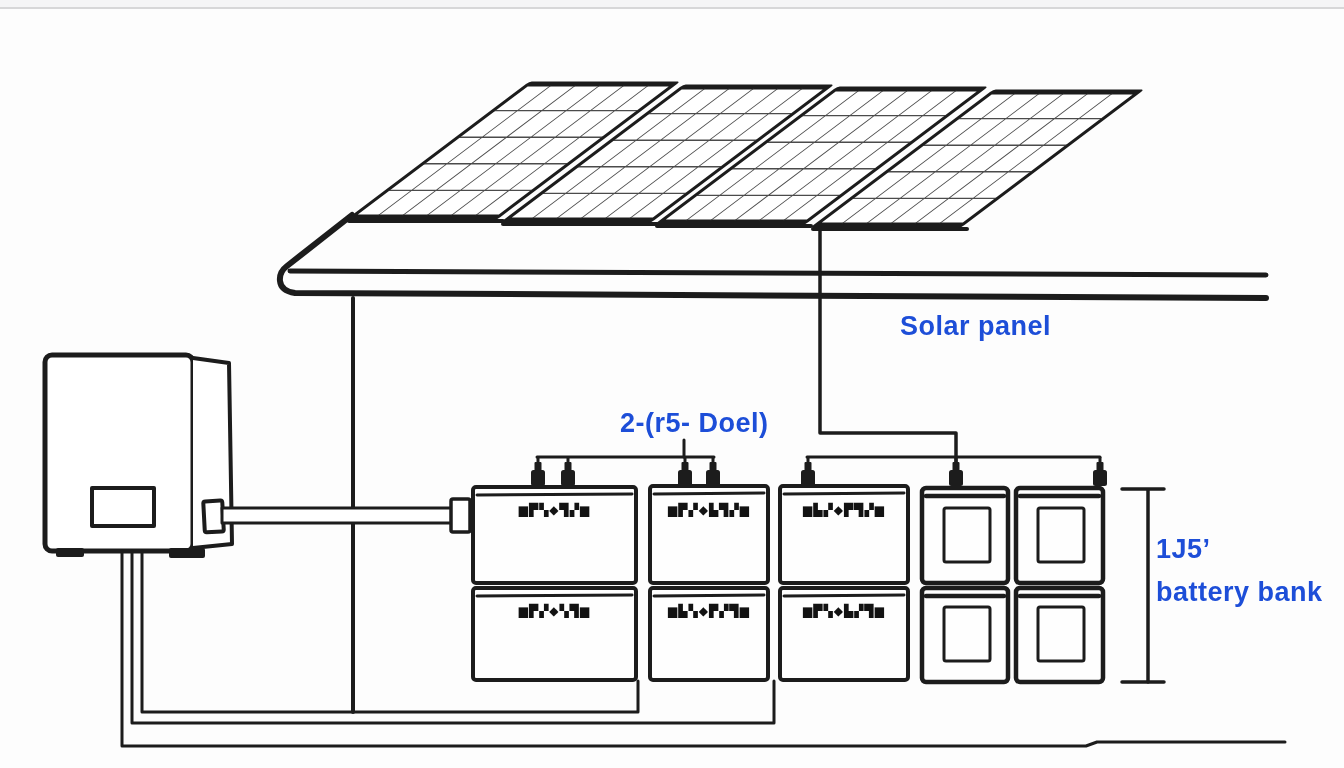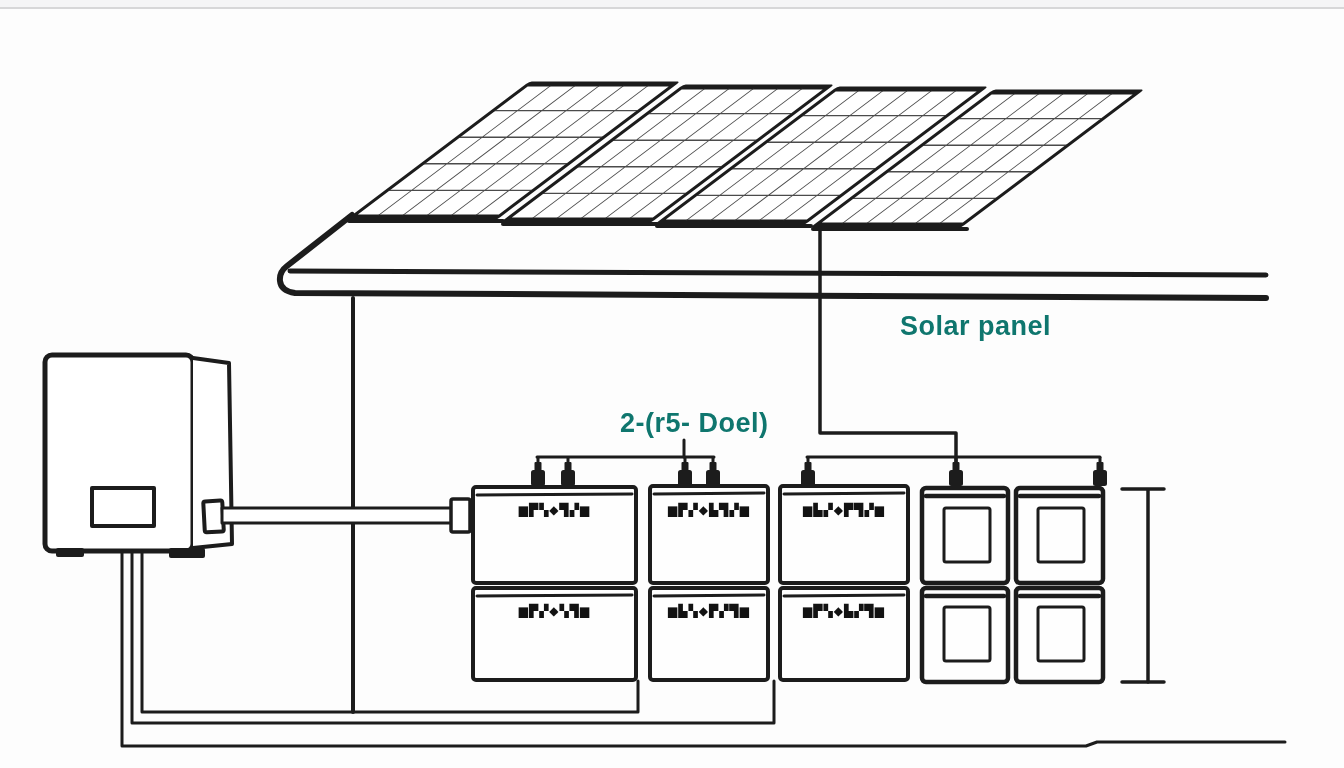--- a/index.html
+++ b/index.html
@@ -7,21 +7,21 @@
     position:relative;width:1344px;height:768px;margin:0 auto;
     background:#fdfdfd;overflow:hidden;
     font-family:"Liberation Sans",sans-serif;
   }
   #topband{
     position:absolute;left:0;top:0;width:1344px;height:7px;
     background:#f5f5f6;border-bottom:2px solid #d7d7d8;
   }
   #linework{position:absolute;left:0;top:0;}
   .lbl{
-    position:absolute;color:#0f766e;font-weight:bold;
+    position:absolute;color:#1d4ed8;font-weight:bold;
     font-family:"Liberation Sans",sans-serif;
     white-space:pre;letter-spacing:0.5px;
   }
   #solar-label{left:900px;top:311px;font-size:27px;}
   #wire-label{left:620px;top:408px;font-size:27px;text-align:right;}
   #bank-label{left:1156px;top:528px;font-size:27px;line-height:43px;}
   .batlbl{
     position:absolute;text-align:center;color:#121212;
     font-family:"DejaVu Sans",sans-serif;
     font-size:12px;font-weight:bold;letter-spacing:1px;line-height:14px;
@@ -135,20 +135,22 @@
 
     <g stroke-width="3">
       <path d="M142 551 V712 H638 V681"></path>
       <path d="M132 551 V723 H774 V681"></path>
       <path d="M122 551 V746 H1086 L1097 742 H1285"></path>
     </g>
   </svg>
 
   <div id="solar-label" class="lbl">Solar panel</div>
   <div id="wire-label" class="lbl">2-(r5- Doel)</div>
+  <div id="bank-label" class="lbl">1J5’
+battery bank</div>
 
   <div class="batlbl r1 c1">▆▛▚◆▜▞▆</div>
   <div class="batlbl r1 c2">▆▛▞◆▙▜▞▆</div>
   <div class="batlbl r1 c3">▆▙▞◆▛▜▞▆</div>
   <div class="batlbl r2 c1">▆▛▞◆▚▜▆</div>
   <div class="batlbl r2 c2">▆▙▚◆▛▞▜▆</div>
   <div class="batlbl r2 c3">▆▛▚◆▙▞▜▆</div>
 </div>
 
 </body></html>

